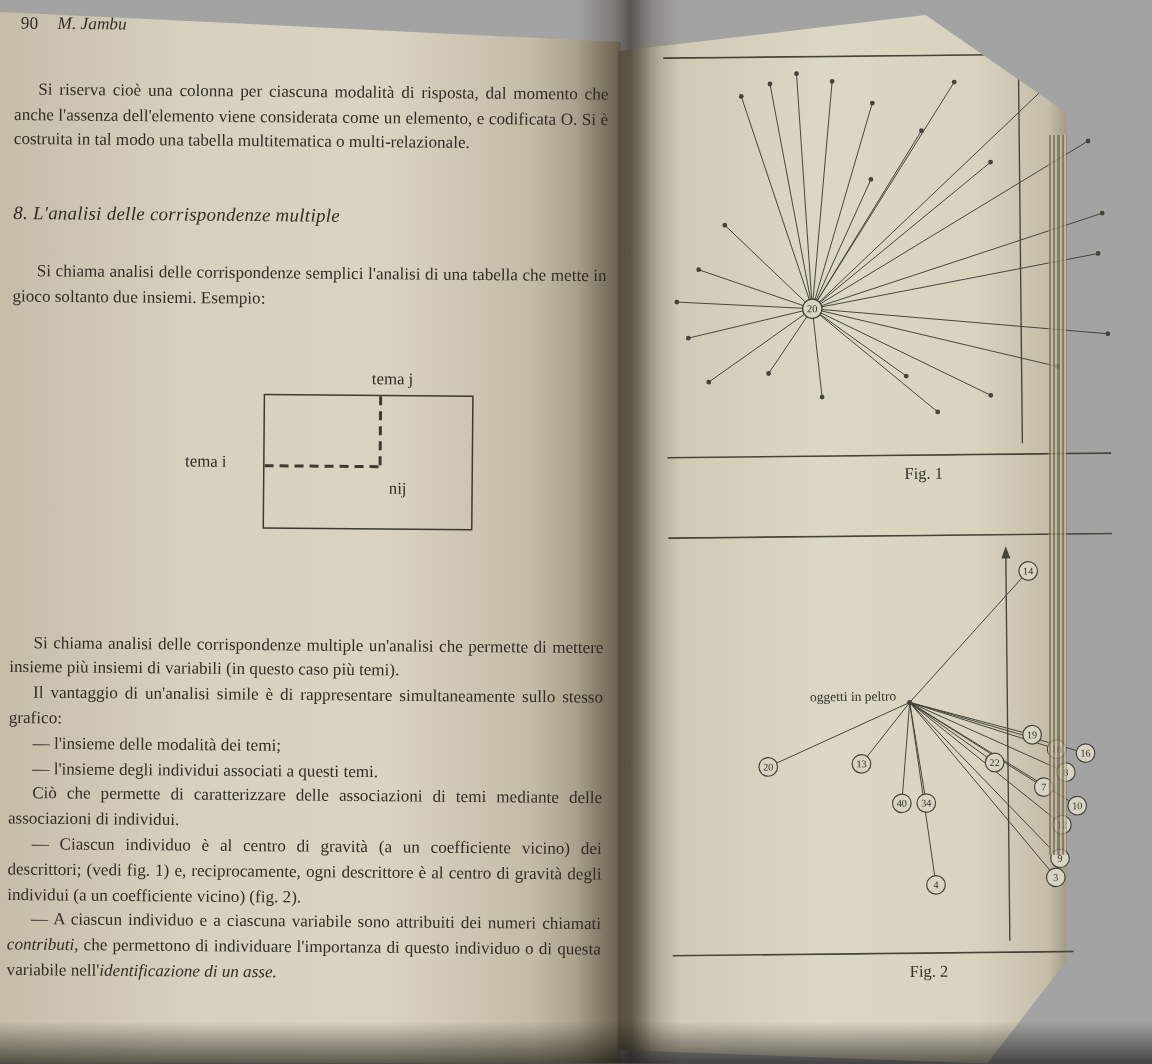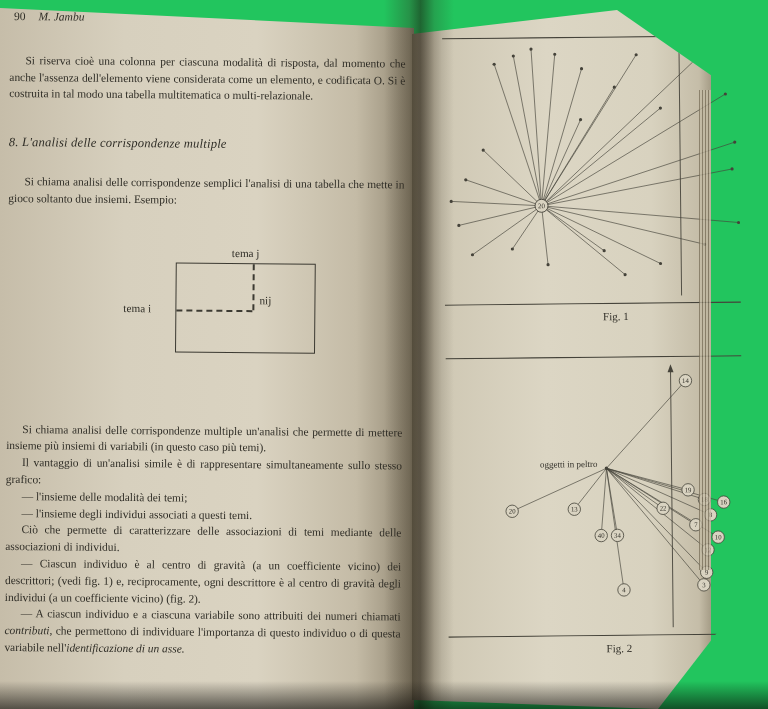--- a/index.html
+++ b/index.html
@@ -1,16 +1,16 @@
 <!DOCTYPE html>
 <html><head>
 <meta charset="utf-8">
 <style>
   html,body{margin:0;padding:0;background:#0b0a07;}
-  .photo{position:relative;width:768px;height:709px;background:#22c55e;overflow:hidden;
+  .photo{position:relative;width:768px;height:709px;background:#a3a3a3;overflow:hidden;
          font-family:"Liberation Serif", serif;}
 
   
   .page{position:absolute;top:0;height:709px;}
   .left-page{left:0;width:414px;
     clip-path:polygon(0 8px,414px 28px,414px 709px,0 709px);
     background:linear-gradient(90deg,#c6bda9 0%,#d7d0be 30%,#dad3c1 62%,#c4bba6 86%,#8f8570 100%);}
   .right-page{left:412px;width:299px;
     clip-path:polygon(0 34px,205px 10px,352px 112px,352px 572px,246px 709px,0 700px);
     background:linear-gradient(90deg,#6e6652 0%,#a99f8a 3%,#cfc8b4 10%,#dcd6c4 45%,#d8d2bf 80%,#c5bda8 96%,#a59c86 100%);}
@@ -30,25 +30,25 @@
   .running-head .pagenum{margin-left:4px;}
   .running-head .author{font-style:italic;margin-left:13px;}
   .para{margin:0;}
   .indent{text-indent:16px;}
   .para-intro{margin-top:27px;}
   .section-heading{font-style:italic;font-weight:normal;font-size:12.6px;margin:32px 0 22px 0;letter-spacing:.2px;}
   .para-multiple{margin-top:62px;}
 
   
   .diagram{position:relative;margin:38px 0 0 168px;width:150px;height:114px;font-size:11.2px;}
-  .diagram .top-lbl{position:absolute;left:56px;top:-2px;}
+  .diagram .top-lbl{position:absolute;left:72px;top:-2px;}
   .diagram .rect{position:absolute;left:0;top:16px;width:138px;height:88px;border:1.6px solid #3c3a32;}
   .diagram .dash-v{position:absolute;left:76px;top:0;height:46px;border-left:2px dashed #3c3a32;}
   .diagram .dash-h{position:absolute;left:0;top:46px;width:76px;border-top:2px dashed #3c3a32;}
-  .diagram .nij{position:absolute;left:83px;top:28px;}
+  .diagram .nij{position:absolute;left:83px;top:54px;}
   .diagram .tema-i{position:absolute;left:-52px;top:54px;}
 
   
   .right-content{position:absolute;left:30px;top:30px;width:300px;color:#33312a;
     transform:rotate(-0.6deg);transform-origin:top left;}
   figure{margin:0;}
   .fig svg{display:block;margin-top:8px;}
   .fig2 svg{margin-top:34px;}
   .figcap{font-size:11px;padding-left:158px;margin-top:6px;color:#33312a;}
 </style>

